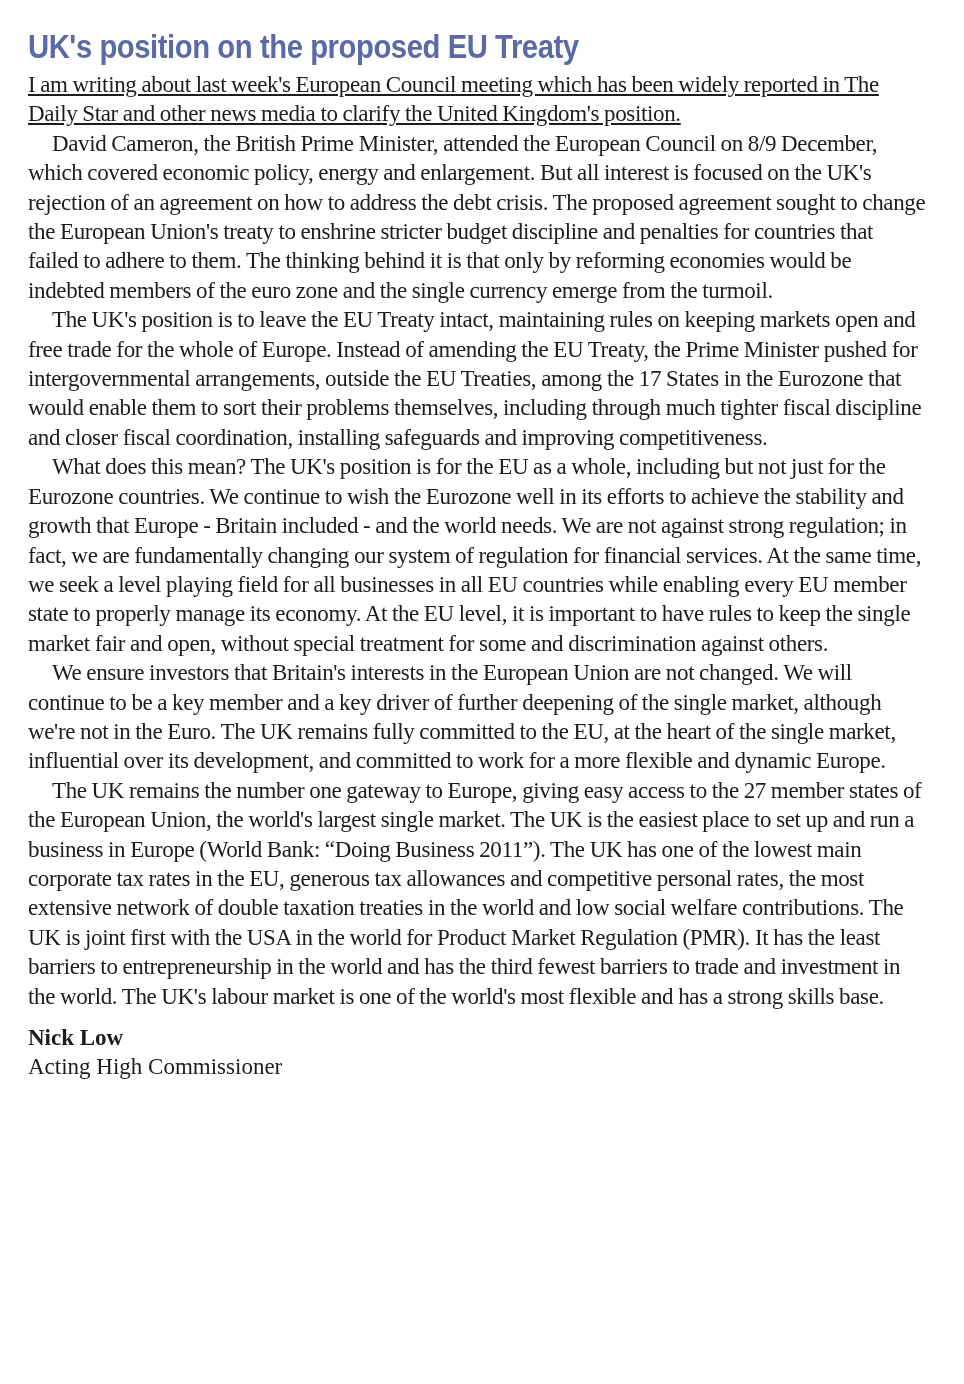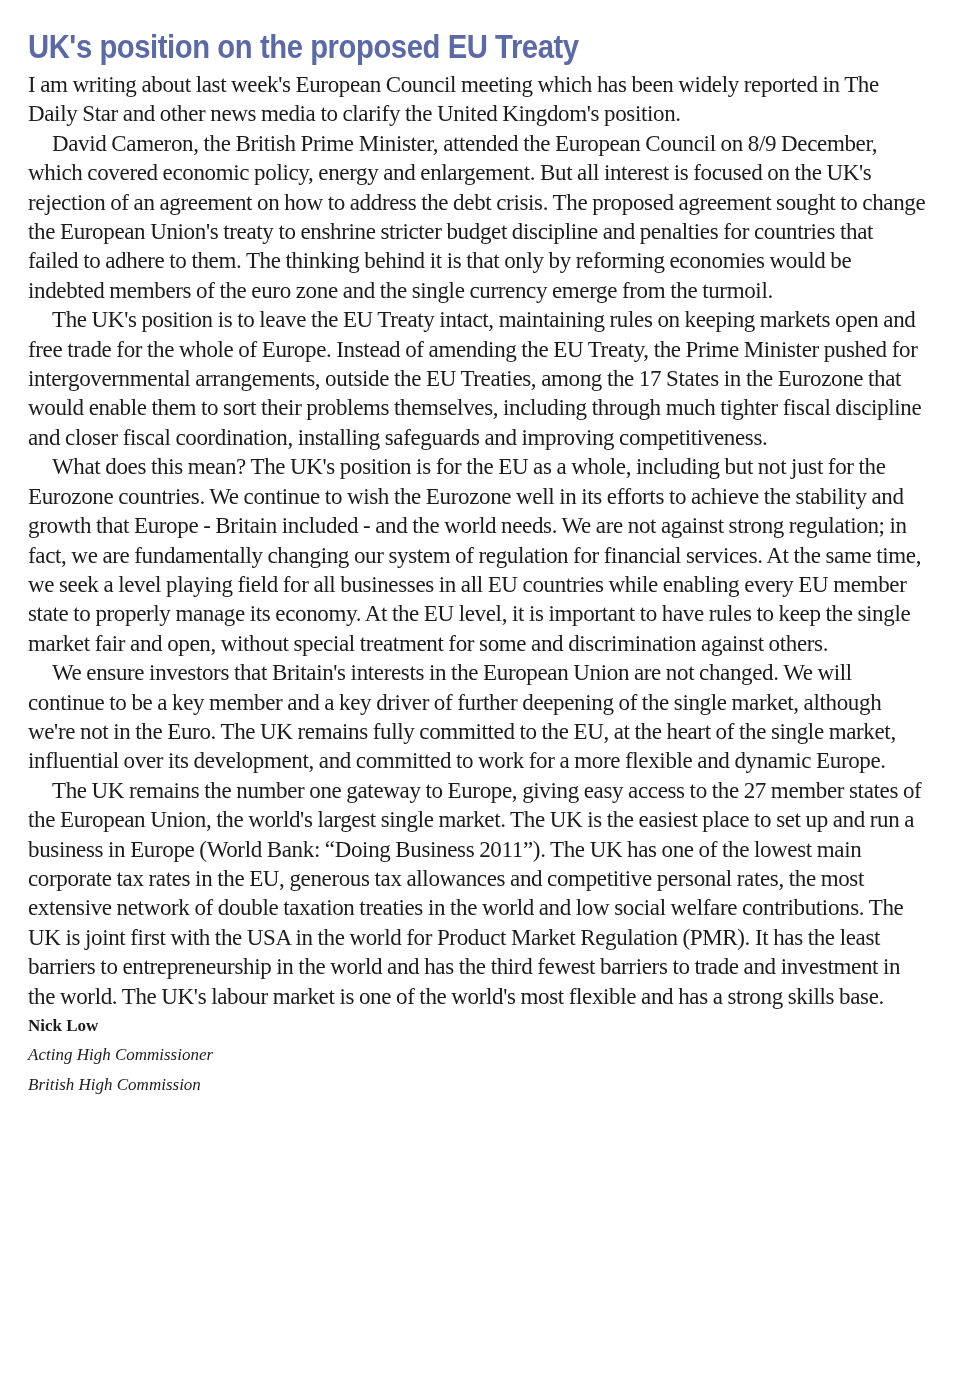--- a/index.html
+++ b/index.html
@@ -38,48 +38,47 @@
       color: #1c1c1c;
       letter-spacing: -0.35px;
       word-spacing: -0.5px;
     }
     .para {
       margin: 0;
       text-indent: 24px;
     }
     .para.first {
       text-indent: 0;
+      text-decoration: underline;
     }
     .signature {
       font-family: "Liberation Serif", serif;
-      font-size: 17px;
+      font-size: 23px;
       line-height: 29.4px;
       color: #1c1c1c;
-      margin-top: 0;
+      margin-top: 12px;
     }
     .sig-name {
       font-weight: bold;
       display: block;
     }
     .sig-title, .sig-org {
-      font-style: italic;
       display: block;
     }
   </style>
 </head>
 <body>
 
 <div class="article">
   <h1 class="headline">UK's position on the proposed EU Treaty</h1>
   <div class="body-text">
     <p class="para first">I am writing about last week's European Council meeting which has been widely reported in The Daily Star and other news media to clarify the United Kingdom's position.</p>
     <p class="para">David Cameron, the British Prime Minister, attended the European Council on 8/9 December, which covered economic policy, energy and enlargement. But all interest is focused on the UK's rejection of an agreement on how to address the debt crisis. The proposed agreement sought to change the European Union's treaty to enshrine stricter budget discipline and penalties for countries that failed to adhere to them. The thinking behind it is that only by reforming economies would be indebted members of the euro zone and the single currency emerge from the turmoil.</p>
     <p class="para">The UK's position is to leave the EU Treaty intact, maintaining rules on keeping markets open and free trade for the whole of Europe. Instead of amending the EU Treaty, the Prime Minister pushed for intergovernmental arrangements, outside the EU Treaties, among the 17 States in the Eurozone that would enable them to sort their problems themselves, including through much tighter fiscal discipline and closer fiscal coordination, installing safeguards and improving competitiveness.</p>
     <p class="para">What does this mean? The UK's position is for the EU as a whole, including but not just for the Eurozone countries. We continue to wish the Eurozone well in its efforts to achieve the stability and growth that Europe - Britain included - and the world needs. We are not against strong regulation; in fact, we are fundamentally changing our system of regulation for financial services. At the same time, we seek a level playing field for all businesses in all EU countries while enabling every EU member state to properly manage its economy. At the EU level, it is important to have rules to keep the single market fair and open, without special treatment for some and discrimination against others.</p>
     <p class="para">We ensure investors that Britain's interests in the European Union are not changed. We will continue to be a key member and a key driver of further deepening of the single market, although we're not in the Euro. The UK remains fully committed to the EU, at the heart of the single market, influential over its development, and committed to work for a more flexible and dynamic Europe.</p>
     <p class="para">The UK remains the number one gateway to Europe, giving easy access to the 27 member states of the European Union, the world's largest single market. The UK is the easiest place to set up and run a business in Europe (World Bank: “Doing Business 2011”). The UK has one of the lowest main corporate tax rates in the EU, generous tax allowances and competitive personal rates, the most extensive network of double taxation treaties in the world and low social welfare contributions. The UK is joint first with the USA in the world for Product Market Regulation (PMR). It has the least barriers to entrepreneurship in the world and has the third fewest barriers to trade and investment in the world. The UK's labour market is one of the world's most flexible and has a strong skills base.</p>
   </div>
   <div class="signature">
     <span class="sig-name">Nick Low</span>
     <span class="sig-title">Acting High Commissioner</span>
-    <span class="sig-org">British High Commission</span>
   </div>
 </div>
 
 </body></html>

